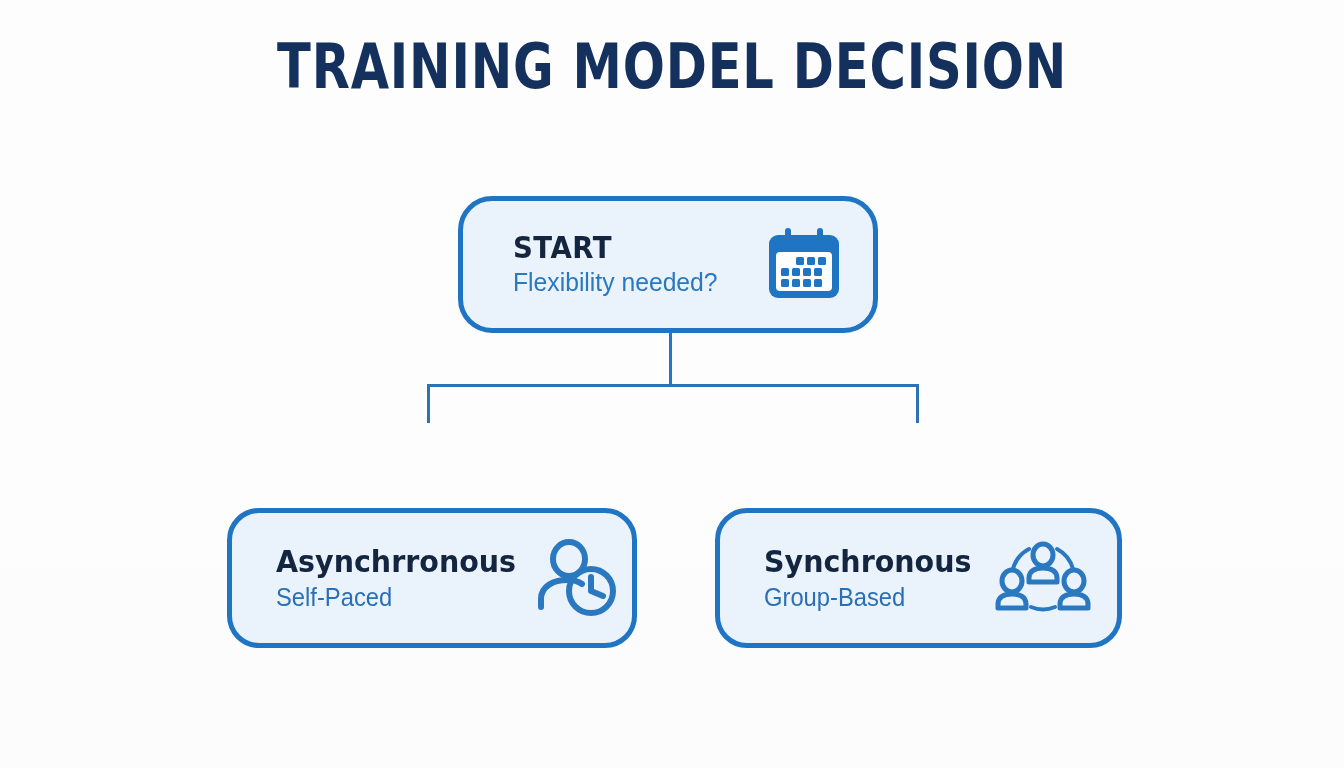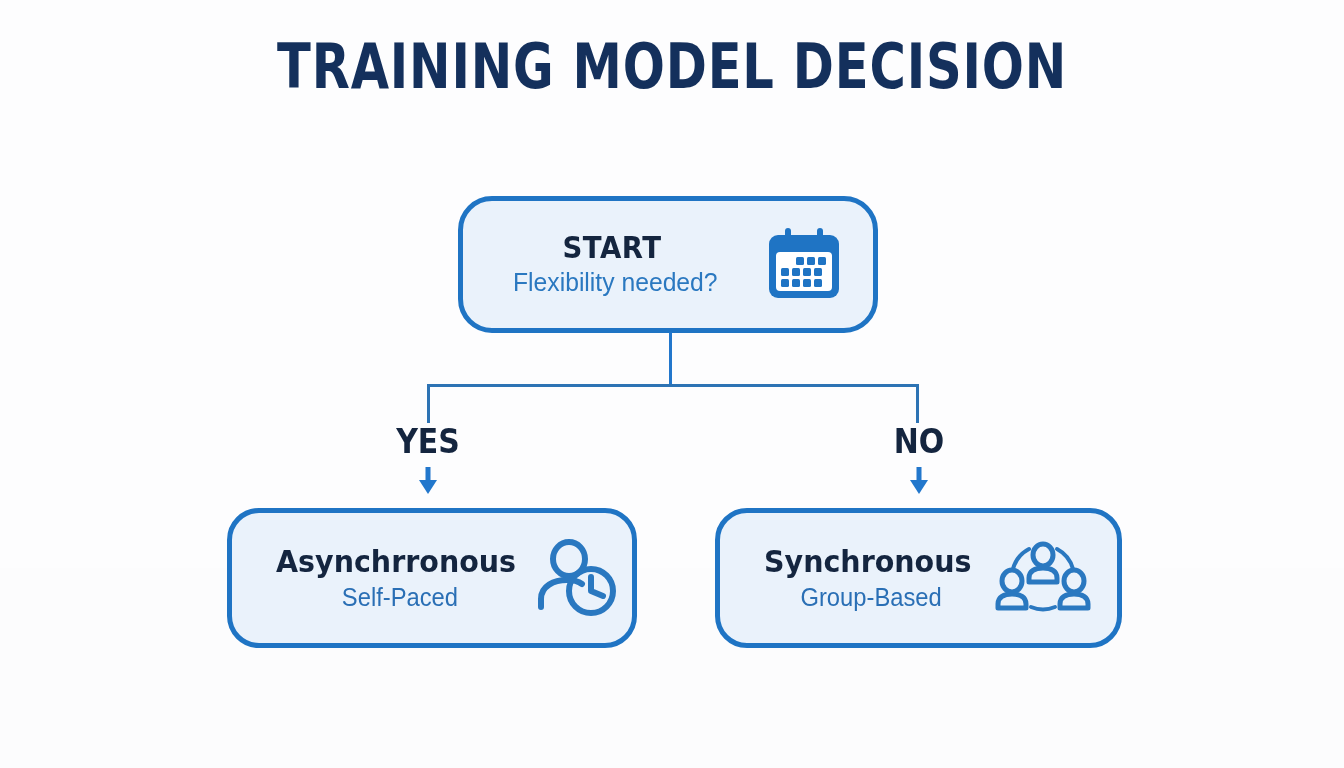--- a/index.html
+++ b/index.html
@@ -69,21 +69,20 @@
     top: 508px;
     width: 407px;
     height: 140px;
     padding: 0 26px 0 44px;
   }
 
   .node-text {
     display: flex;
     flex-direction: column;
     justify-content: center;
-    text-align: center;
   }
   .node-title {
     font-family: "DejaVu Sans", sans-serif;
     font-weight: bold;
     font-size: 31px;
     color: #14253f;
     line-height: 1.12;
     letter-spacing: 0px;
     transform: scaleX(0.92);
     transform-origin: 0 50%;
@@ -210,43 +209,21 @@
         <rect x="49" y="51" width="8" height="8" rx="1.5" fill="#1f74c4"></rect>
       </svg>
     </div>
   </div>
 
   <div class="conn" id="conn-trunk"></div>
   <div class="conn" id="conn-branch"></div>
   <div class="conn" id="conn-stub-left"></div>
   <div class="conn" id="conn-stub-right"></div>
 
-  <div class="branch" id="branch-yes">
-    <div class="branch-label">YES</div>
-    <div class="branch-arrow">
-      <svg width="120" height="30" viewBox="0 0 120 30">
-        <g transform="translate(60,0)">
-          <rect x="-2.5" y="0" width="5" height="16" fill="#2277cc"></rect>
-          <path d="M -9 13 L 9 13 L 0 27 Z" fill="#2277cc"></path>
-        </g>
-      </svg>
-    </div>
-  </div>
-
-  <div class="branch" id="branch-no">
-    <div class="branch-label">NO</div>
-    <div class="branch-arrow">
-      <svg width="120" height="30" viewBox="0 0 120 30">
-        <g transform="translate(60,0)">
-          <rect x="-2.5" y="0" width="5" height="16" fill="#2277cc"></rect>
-          <path d="M -9 13 L 9 13 L 0 27 Z" fill="#2277cc"></path>
-        </g>
-      </svg>
-    </div>
-  </div>
+
 
   <div class="node" id="node-async">
     <div class="node-text">
       <div class="node-title">Asynchrronous</div>
       <div class="node-sub">Self-Paced</div>
     </div>
     <div class="node-icon">
       <svg width="80" height="78" viewBox="0 0 80 78">
         <g fill="none" stroke="#2a78c0" stroke-width="6" stroke-linecap="round" stroke-linejoin="round">
 

